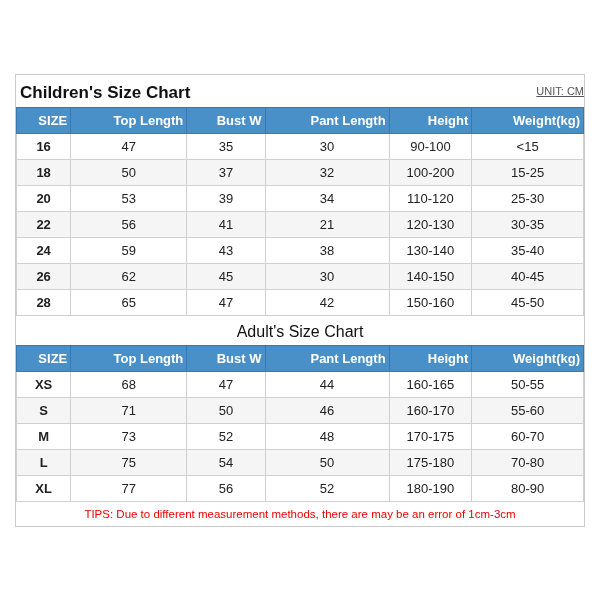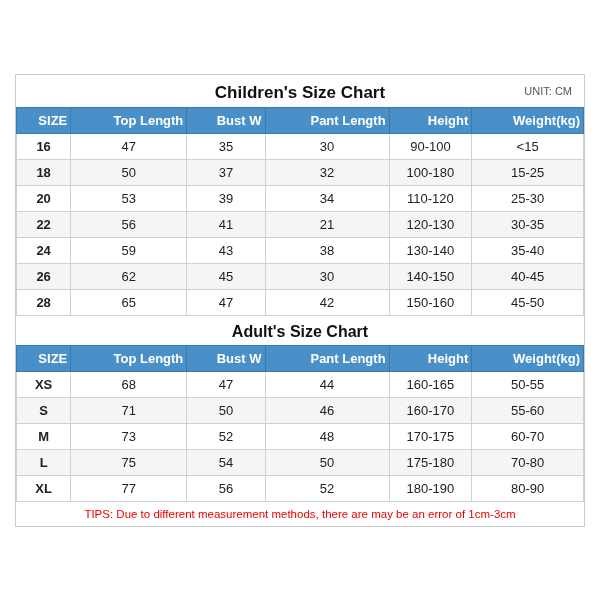--- a/index.html
+++ b/index.html
@@ -13,36 +13,37 @@
       align-items: center;
       justify-content: center;
     }
     .container {
       width: 570px;
       border: 1px solid #ccc;
       background: #fff;
     }
     .main-title-row {
       background: #fff;
-      text-align: center;
+      text-align: left;
       padding: 8px 4px 4px 4px;
       position: relative;
     }
     .main-title {
       font-size: 17px;
       font-weight: bold;
       color: #111;
     }
     .unit-label {
       position: absolute;
-      right: 12px;
+      right: 0;
       top: 50%;
       transform: translateY(-50%);
       font-size: 11px;
       color: #555;
+      text-decoration: underline;
     }
     table {
       width: 100%;
       border-collapse: collapse;
     }
     th {
       background: #4a90c8;
       color: #fff;
       font-weight: bold;
       text-align: right;
@@ -66,21 +67,21 @@
     td.size-col {
       font-weight: bold;
     }
     .section-header {
       background: #fff;
       text-align: center;
       padding: 7px 4px 4px 4px;
     }
     .section-title {
       font-size: 16px;
-      font-weight: bold;
+      font-weight: normal;
       color: #111;
     }
     .tips-row {
       padding: 6px 8px 6px 8px;
       text-align: center;
       font-size: 11.5px;
       color: #e00;
     }
   </style>
 </head>
@@ -111,21 +112,21 @@
           <td>35</td>
           <td>30</td>
           <td>90-100</td>
           <td>&lt;15</td>
         </tr>
         <tr>
           <td class="size-col">18</td>
           <td>50</td>
           <td>37</td>
           <td>32</td>
-          <td>100-180</td>
+          <td>100-200</td>
           <td>15-25</td>
         </tr>
         <tr>
           <td class="size-col">20</td>
           <td>53</td>
           <td>39</td>
           <td>34</td>
           <td>110-120</td>
           <td>25-30</td>
         </tr>

